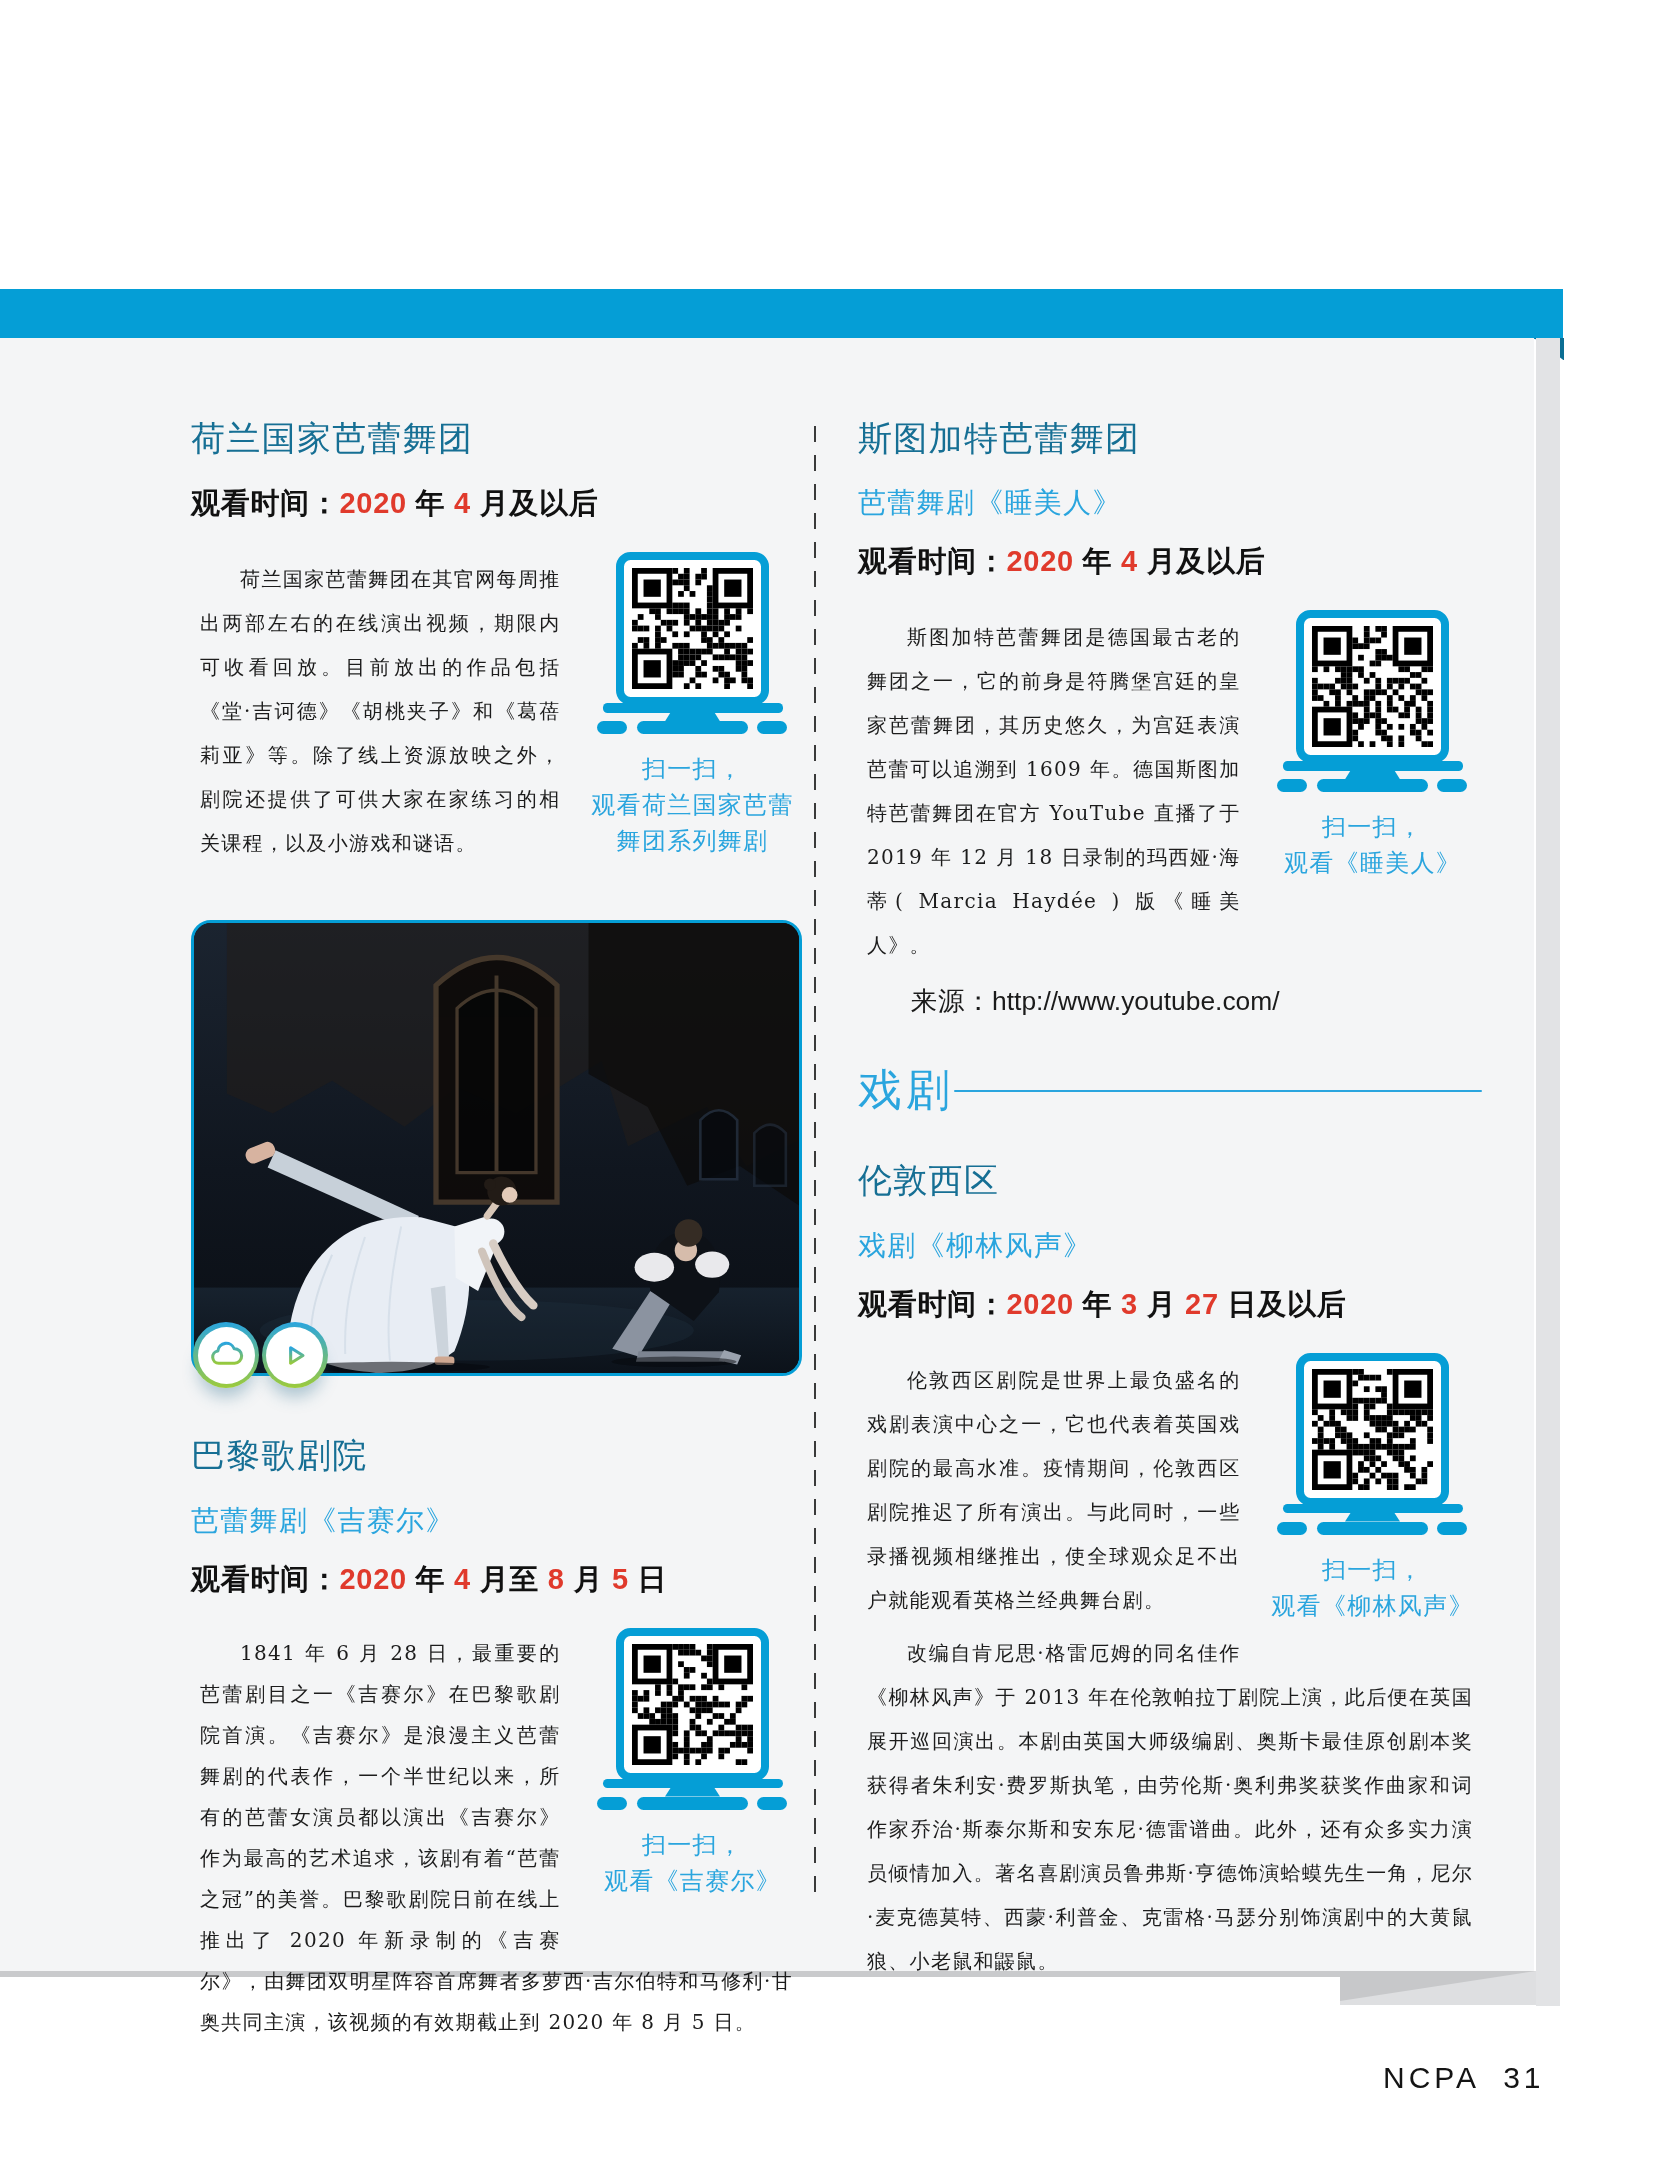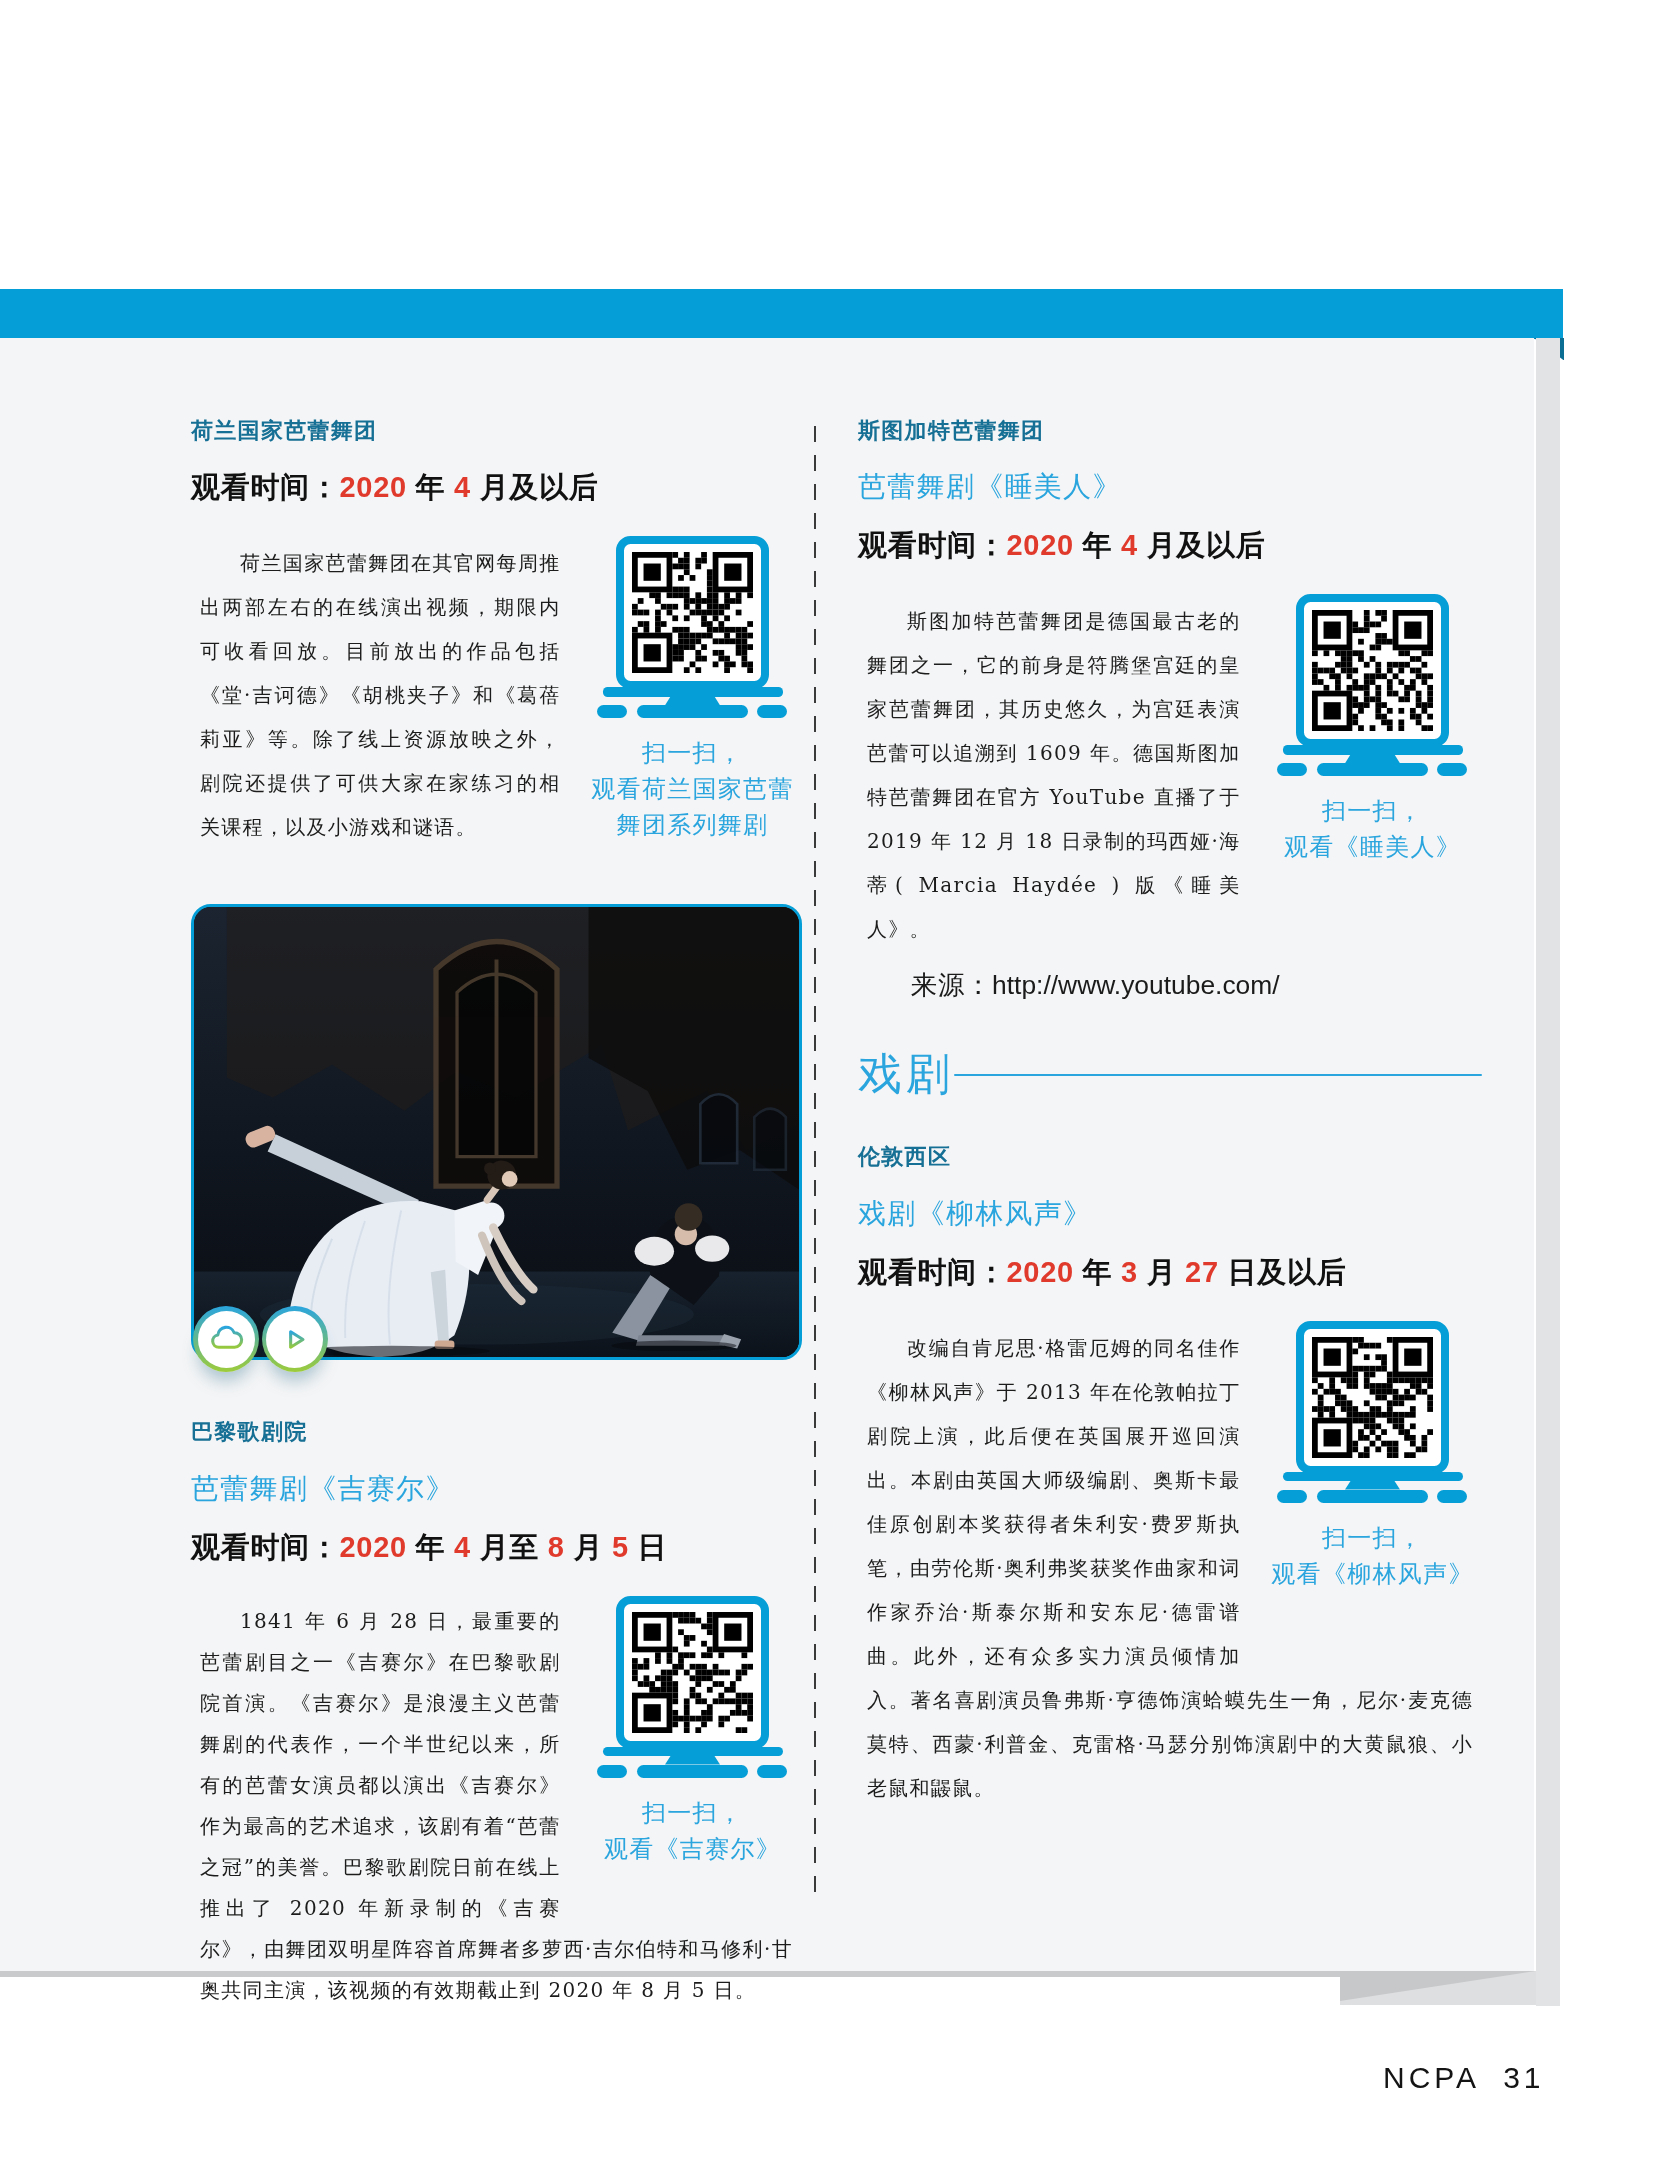--- a/index.html
+++ b/index.html
@@ -25,21 +25,21 @@
            background:repeating-linear-gradient(180deg,#3a3a3a 0 16px,transparent 16px 29px)}
   .page-num{position:absolute;left:1383px;top:2061px;font-size:30px;letter-spacing:4px;
             color:#141414;white-space:pre;font-family:"Liberation Sans",sans-serif}
 
   
   .col{position:absolute;top:78px}
   .col-left{left:191px;width:611px}
   .col-right{left:858px;width:624px}
 
   
-  .sec-title{margin:0 0 22.4px 0;font-size:22px;font-weight:700;color:var(--teal);letter-spacing:1.3px}
+  .sec-title{margin:0 0 22.4px 0;font-size:34px;font-weight:400;color:var(--teal);letter-spacing:1.3px}
   .sec-sub{margin:0 0 20px 0;font-size:28px;color:var(--lightblue);letter-spacing:1.3px}
   .sec-time{margin:0 0 24px 0;font-size:29px;font-weight:700;color:#111;letter-spacing:0.7px}
   .sec-time .red{color:var(--red)}
   .body{margin:9px;font-family:"DejaVu Serif",serif;font-size:20px;line-height:44px;
         color:var(--ink);letter-spacing:1.3px;text-indent:2em;text-align:justify}
   .sec-paris .body{line-height:41px}
   .body-wrap{display:flow-root}
   .src-line{margin:17px 0 0 0;font-size:26.4px;color:#1b1b1b;text-indent:2em;
             font-family:"DejaVu Serif",serif;letter-spacing:0.7px}
   .src-line .url{font-family:Liberation Sans, sans-serif;letter-spacing:0}
@@ -897,20 +897,21 @@
                 <span class="foot"></span>
                 <span class="base"></span>
                 <span class="foot"></span>
               </div>
             </div>
             <div class="qr-cap">
               <div>扫一扫，</div>
               <div>观看《柳林风声》</div>
             </div>
           </aside>
+          <p class="body">伦敦西区剧院是世界上最负盛名的戏剧表演中心之一，它也代表着英国戏剧院的最高水准。疫情期间，伦敦西区剧院推迟了所有演出。与此同时，一些录播视频相继推出，使全球观众足不出户就能观看英格兰经典舞台剧。</p>
           <p class="body">改编自肯尼思·格雷厄姆的同名佳作《柳林风声》于 2013 年在伦敦帕拉丁剧院上演，此后便在英国展开巡回演出。本剧由英国大师级编剧、奥斯卡最佳原创剧本奖获得者朱利安·费罗斯执笔，由劳伦斯·奥利弗奖获奖作曲家和词作家乔治·斯泰尔斯和安东尼·德雷谱曲。此外，还有众多实力演员倾情加入。著名喜剧演员鲁弗斯·亨德饰演蛤蟆先生一角，尼尔·麦克德莫特、西蒙·利普金、克雷格·马瑟分别饰演剧中的大黄鼠狼、小老鼠和鼹鼠。</p>
         </div>
       </section>
     </div>
   </div>
 
   <div class="page-num">NCPA  31</div>
 </div>
 
 

